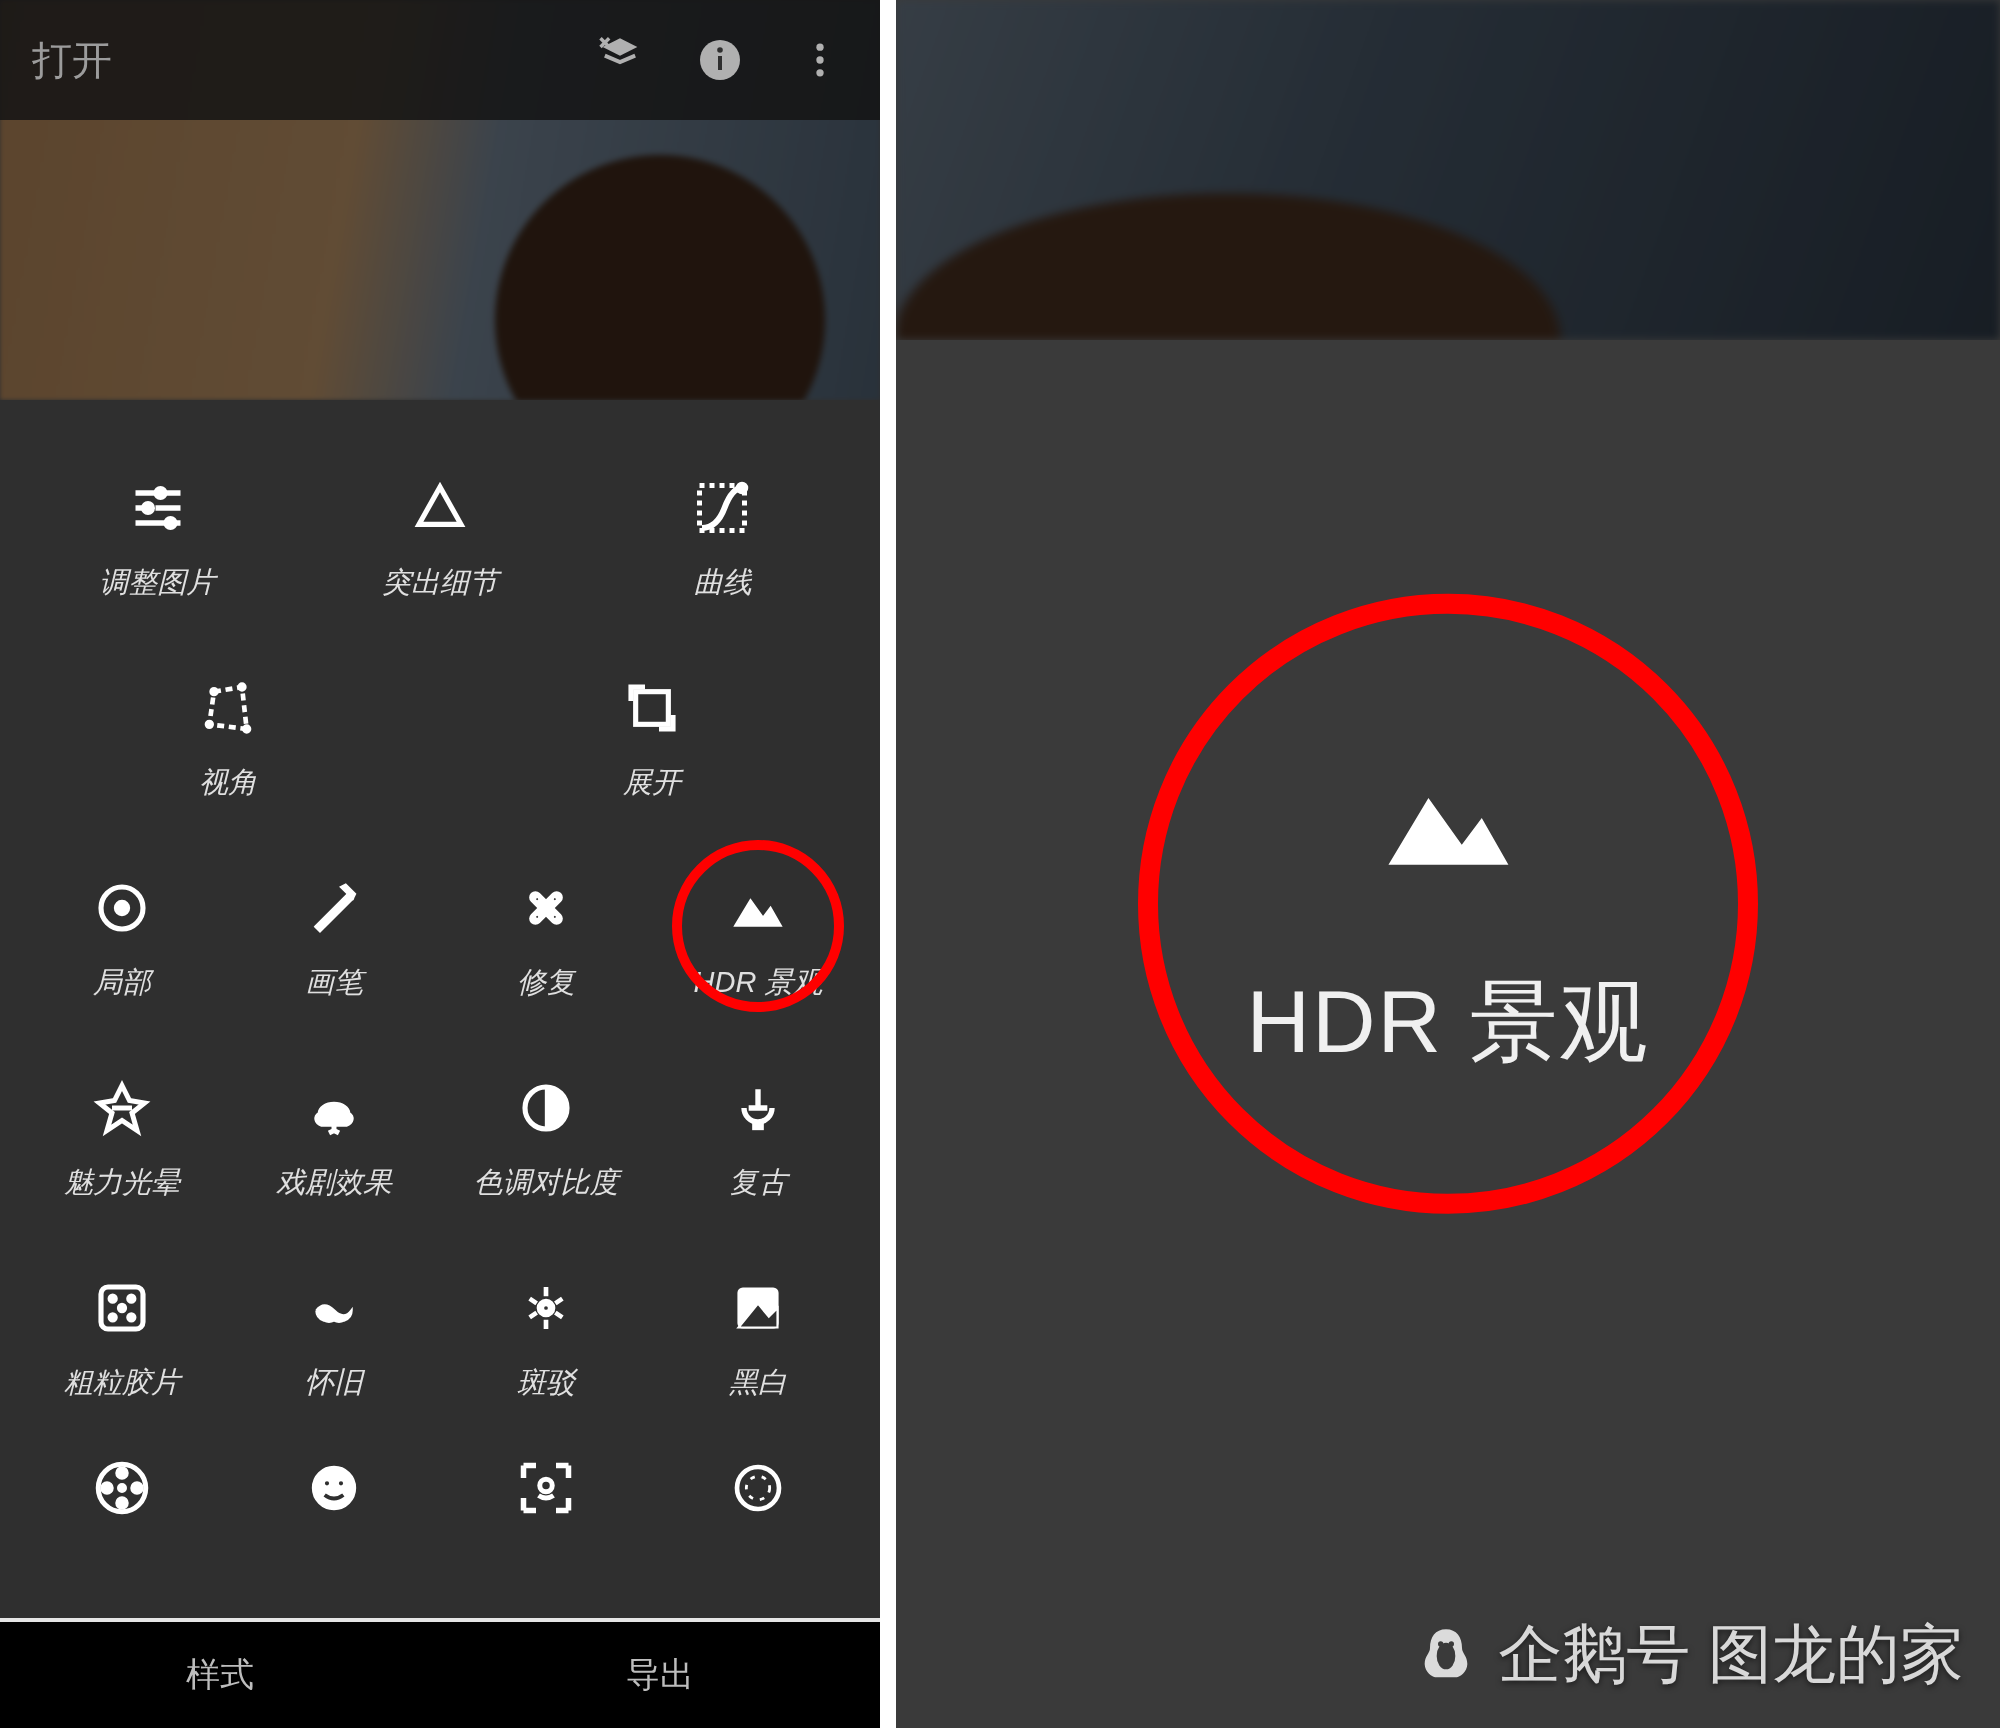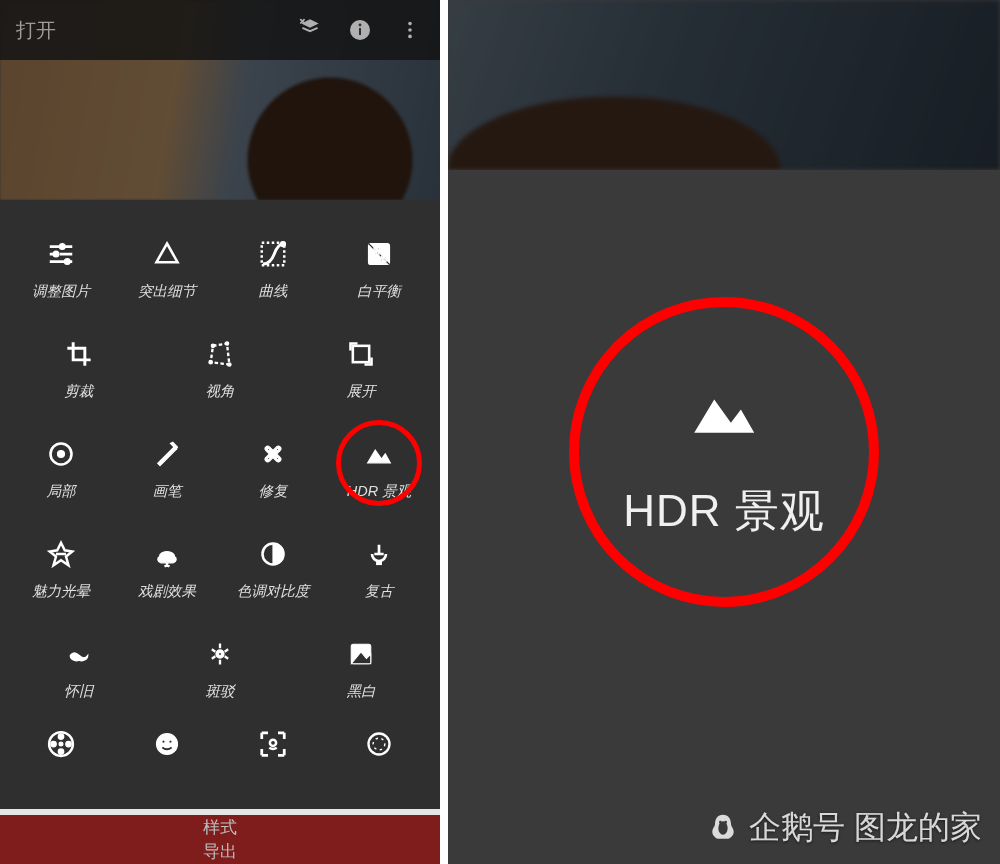--- a/index.html
+++ b/index.html
@@ -83,24 +83,23 @@
     pointer-events: none;
   }
   .circle-left {
     width: 86px; height: 86px;
     top: -16px; left: 50%; transform: translateX(-50%);
   }
 
   
   .bottomnav {
     height: 55px;
-    background: #7f1d1d;
+    background: #000000;
     display: flex;
-    border-top: 6px solid #e5e5e5;
-    flex-direction: column;
+    border-top: 2px solid #e5e5e5;
   }
   .bottomnav .nav-item {
     flex: 1;
     display: flex; align-items: center; justify-content: center;
     color: #bdbdbd; font-size: 17px;
     cursor: pointer;
   }
   .bottomnav .nav-item.active { color: #3a8eff; }
 
   
@@ -350,38 +349,22 @@
             <span class="label">突出细节</span>
           </div>
         <div class="tool">
             <span class="ticon">
               <svg width="30" height="30" viewBox="0 0 24 24">
                 <use href="#i-curves"></use>
               </svg>
             </span>
             <span class="label">曲线</span>
           </div>
-        <div class="tool">
-            <span class="ticon">
-              <svg width="28" height="28" viewBox="0 0 24 24">
-                <use href="#i-whitebalance"></use>
-              </svg>
-            </span>
-            <span class="label">白平衡</span>
-          </div>
       </div>
       <div class="tool-row">
-        <div class="tool">
-            <span class="ticon">
-              <svg width="28" height="28" viewBox="0 0 24 24">
-                <use href="#i-crop"></use>
-              </svg>
-            </span>
-            <span class="label">剪裁</span>
-          </div>
         <div class="tool">
             <span class="ticon">
               <svg width="28" height="28" viewBox="0 0 24 24">
                 <use href="#i-perspective"></use>
               </svg>
             </span>
             <span class="label">视角</span>
           </div>
         <div class="tool">
             <span class="ticon">
@@ -455,20 +438,28 @@
         <div class="tool">
             <span class="ticon">
               <svg width="28" height="28" viewBox="0 0 24 24">
                 <use href="#i-vintage"></use>
               </svg>
             </span>
             <span class="label">复古</span>
           </div>
       </div>
       <div class="tool-row">
+        <div class="tool">
+            <span class="ticon">
+              <svg width="28" height="28" viewBox="0 0 24 24">
+                <use href="#i-grainy"></use>
+              </svg>
+            </span>
+            <span class="label">粗粒胶片</span>
+          </div>
         <div class="tool">
             <span class="ticon">
               <svg width="30" height="30" viewBox="0 0 24 24">
                 <use href="#i-retrolux"></use>
               </svg>
             </span>
             <span class="label">怀旧</span>
           </div>
         <div class="tool">
             <span class="ticon">

